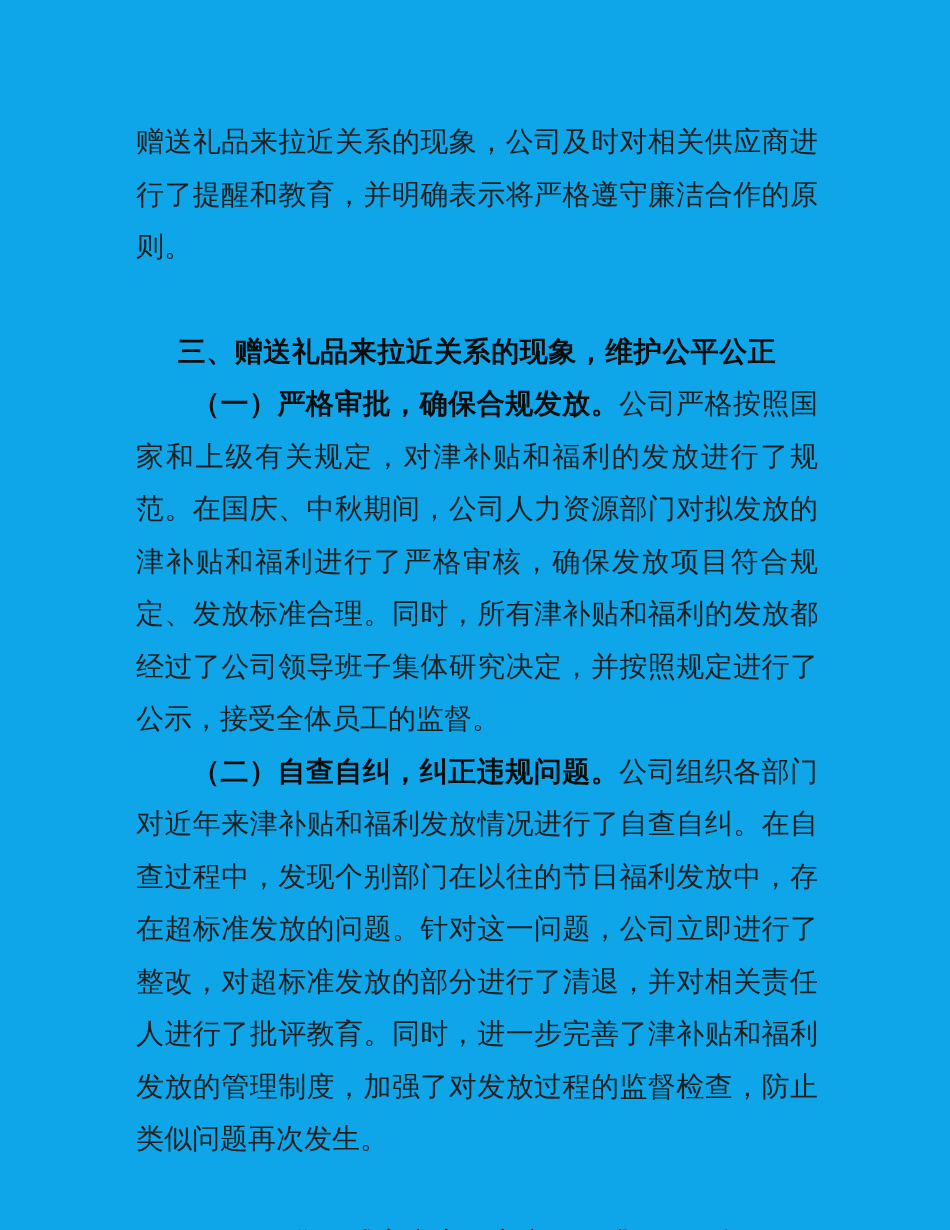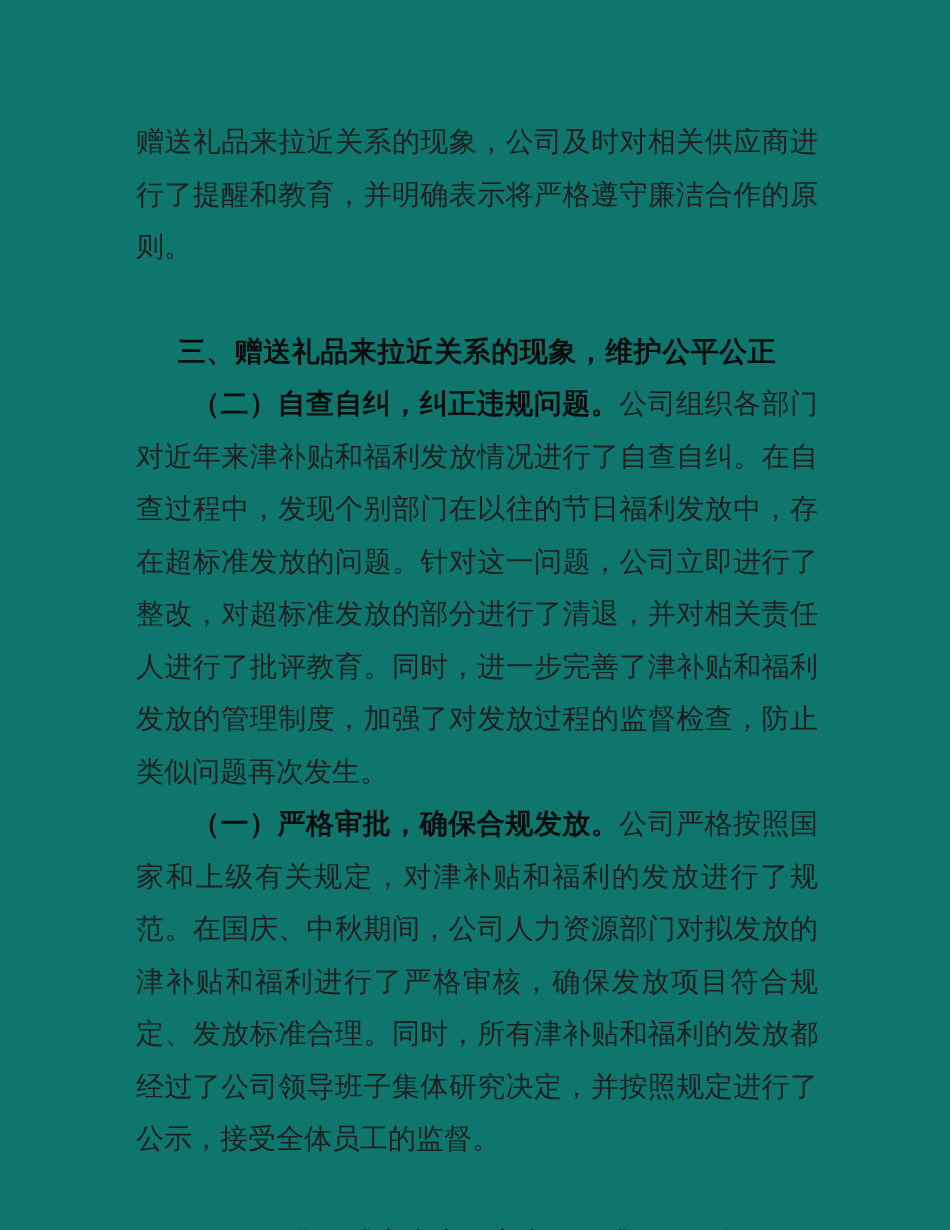--- a/index.html
+++ b/index.html
@@ -12,21 +12,21 @@
     background: #ffffff;
     font-family: "Liberation Serif", "DejaVu Serif", serif;
     color: #1c1c1c;
     overflow: hidden;
   }
 
   .page {
     position: relative;
     width: 950px;
     height: 1230px;
-    background: #0f766e;
+    background: #0ea5e9;
     box-sizing: border-box;
     padding: 0;
   }
 
   .doc-body {
     position: absolute;
     left: 136px;
     top: 116px;
     width: 682px;
   }
@@ -76,22 +76,22 @@
 
 <div class="page">
   <div class="doc-body">
 
     <p class="para noindent">赠送礼品来拉近关系的现象，公司及时对相关供应商进行了提醒和教育，并明确表示将严格遵守廉洁合作的原则。</p>
 
     <div class="gap-sm"></div>
 
     <h2 class="heading">三、赠送礼品来拉近关系的现象，维护公平公正</h2>
 
+    <p class="para"><span class="lead">（一）严格审批，确保合规发放。</span><span>公司严格按照国家和上级有关规定，对津补贴和福利的发放进行了规范。在国庆、中秋期间，公司人力资源部门对拟发放的津补贴和福利进行了严格审核，确保发放项目符合规定、发放标准合理。同时，所有津补贴和福利的发放都经过了公司领导班子集体研究决定，并按照规定进行了公示，接受全体员工的监督。</span></p>
+
     <p class="para"><span class="lead">（二）自查自纠，纠正违规问题。</span><span>公司组织各部门对近年来津补贴和福利发放情况进行了自查自纠。在自查过程中，发现个别部门在以往的节日福利发放中，存在超标准发放的问题。针对这一问题，公司立即进行了整改，对超标准发放的部分进行了清退，并对相关责任人进行了批评教育。同时，进一步完善了津补贴和福利发放的管理制度，加强了对发放过程的监督检查，防止类似问题再次发生。</span></p>
-
-    <p class="para"><span class="lead">（一）严格审批，确保合规发放。</span><span>公司严格按照国家和上级有关规定，对津补贴和福利的发放进行了规范。在国庆、中秋期间，公司人力资源部门对拟发放的津补贴和福利进行了严格审核，确保发放项目符合规定、发放标准合理。同时，所有津补贴和福利的发放都经过了公司领导班子集体研究决定，并按照规定进行了公示，接受全体员工的监督。</span></p>
 
     <div class="gap-md"></div>
 
     <h2 class="heading">四、聚焦形式主义官僚主义，提升工作效能</h2>
 
   </div>
 </div>
 
 </body></html>

